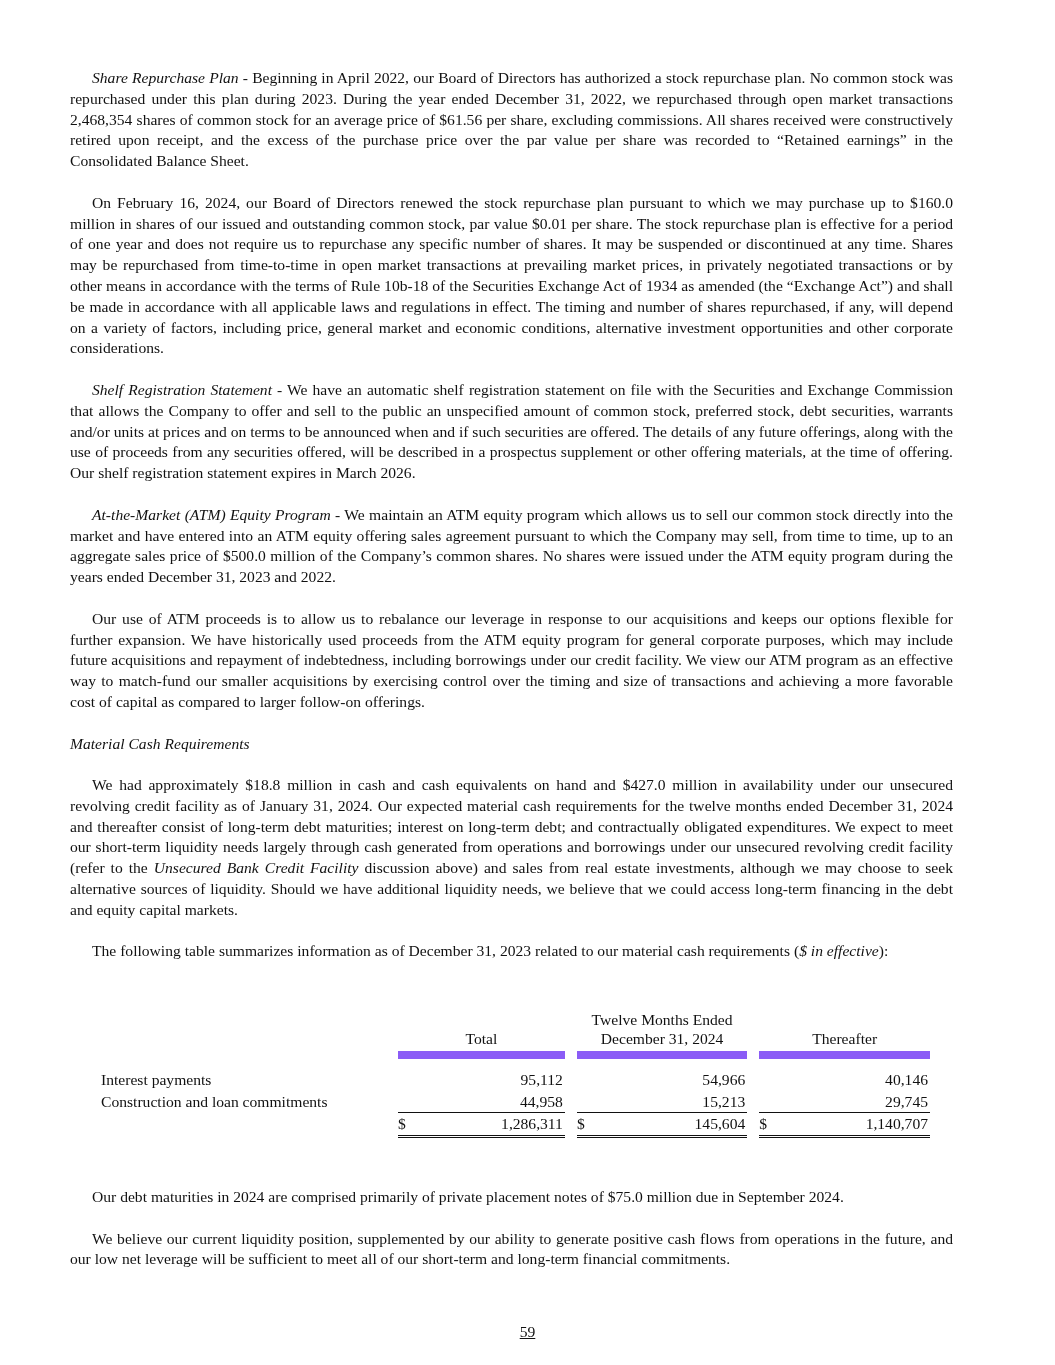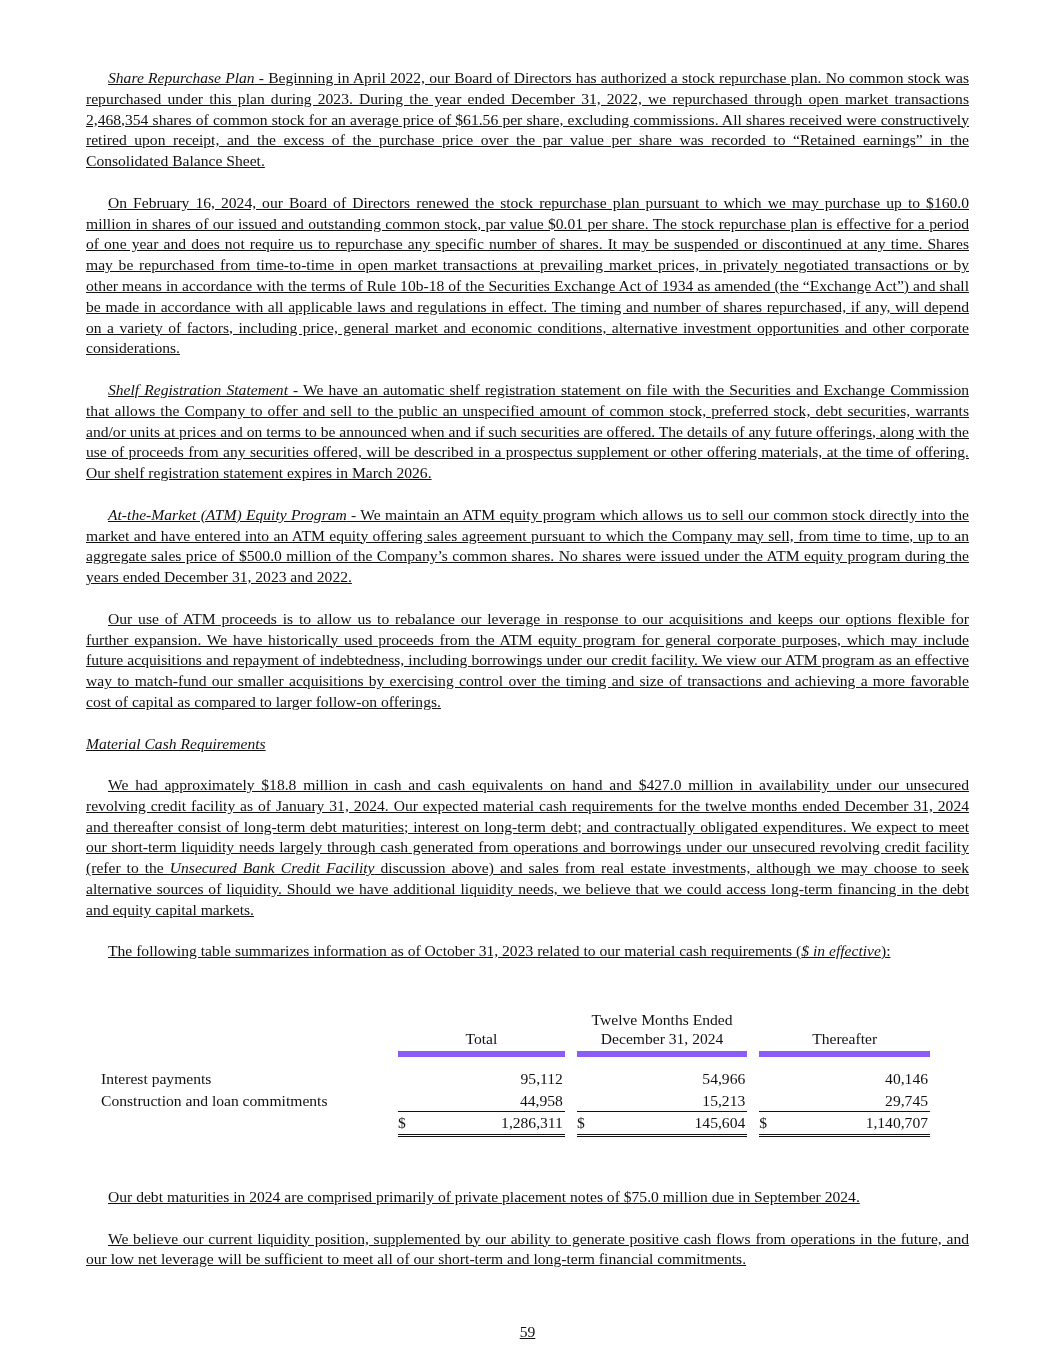--- a/index.html
+++ b/index.html
@@ -1,31 +1,31 @@
 <!DOCTYPE html>
 <html><head>
 <meta charset="utf-8">
 <style>
   html, body { margin: 0; padding: 0; background: #ffffff; }
   body {
     width: 1055px; height: 1365px; position: relative; overflow: hidden;
     font-family: "Liberation Serif", serif; color: #111; font-size: 15.6px;
   }
-  .page { position: absolute; left: 86px; top: 68px; width: 883px; text-decoration: underline; }
+  .page { position: absolute; left: 70px; top: 68px; width: 883px; }
   p { margin: 0; line-height: 20.8px; text-align: justify; text-indent: 22px; }
   .gap { height: 20.8px; }
   .it { font-style: italic; }
   .heading { font-style: italic; text-indent: 0; }
   table { border-collapse: collapse; position: absolute; left: 86px; top: 1010px; width: 844px; font-size: 15.6px; }
   td { padding: 0; line-height: 21.5px; vertical-align: bottom; }
   .lbl { width: 297px; padding-left: 15px; }
   .cur { width: 14px; text-align: left; }
   .num { text-align: right; padding-right: 2px; }
   .sp { width: 12px; }
-  .hdr { text-align: center; border-bottom: 6px solid #8b5cf6; line-height: 19px; padding-bottom: 3px; }
+  .hdr { text-align: center; border-bottom: 8px solid #8b5cf6; line-height: 19px; padding-bottom: 3px; }
   .topline { border-top: 1.5px solid #111; }
   .dbl { border-bottom: 3.5px double #111; }
   .pagenum { position: absolute; top: 1323px; left: 0; width: 1055px; text-align: center; text-decoration: underline; }
 </style>
 </head>
 <body>
 
 <div class="page">
   <p><span class="it">Share Repurchase Plan</span><span> - Beginning in April 2022, our Board of Directors has authorized a stock repurchase plan. No common stock was repurchased under this plan during 2023. During the year ended December 31, 2022, we repurchased through open market transactions 2,468,354 shares of common stock for an average price of $61.56 per share, excluding commissions. All shares received were constructively retired upon receipt, and the excess of the purchase price over the par value per share was recorded to “Retained earnings” in the Consolidated Balance Sheet.</span></p>
   <div class="gap"></div>
@@ -34,21 +34,21 @@
   <p><span class="it">Shelf Registration Statement</span><span> - We have an automatic shelf registration statement on file with the Securities and Exchange Commission that allows the Company to offer and sell to the public an unspecified amount of common stock, preferred stock, debt securities, warrants and/or units at prices and on terms to be announced when and if such securities are offered. The details of any future offerings, along with the use of proceeds from any securities offered, will be described in a prospectus supplement or other offering materials, at the time of offering. Our shelf registration statement expires in March 2026.</span></p>
   <div class="gap"></div>
   <p><span class="it">At-the-Market (ATM) Equity Program</span><span> - We maintain an ATM equity program which allows us to sell our common stock directly into the market and have entered into an ATM equity offering sales agreement pursuant to which the Company may sell, from time to time, up to an aggregate sales price of $500.0 million of the Company’s common shares. No shares were issued under the ATM equity program during the years ended December 31, 2023 and 2022.</span></p>
   <div class="gap"></div>
   <p>Our use of ATM proceeds is to allow us to rebalance our leverage in response to our acquisitions and keeps our options flexible for further expansion. We have historically used proceeds from the ATM equity program for general corporate purposes, which may include future acquisitions and repayment of indebtedness, including borrowings under our credit facility. We view our ATM program as an effective way to match-fund our smaller acquisitions by exercising control over the timing and size of transactions and achieving a more favorable cost of capital as compared to larger follow-on offerings.</p>
   <div class="gap"></div>
   <p class="heading">Material Cash Requirements</p>
   <div class="gap"></div>
   <p><span>We had approximately $18.8 million in cash and cash equivalents on hand and $427.0 million in availability under our unsecured revolving credit facility as of January 31, 2024. Our expected material cash requirements for the twelve months ended December 31, 2024 and thereafter consist of long-term debt maturities; interest on long-term debt; and contractually obligated expenditures. We expect to meet our short-term liquidity needs largely through cash generated from operations and borrowings under our unsecured revolving credit facility (refer to the </span><span class="it">Unsecured Bank Credit Facility</span><span> discussion above) and sales from real estate investments, although we may choose to seek alternative sources of liquidity. Should we have additional liquidity needs, we believe that we could access long-term financing in the debt and equity capital markets.</span></p>
   <div class="gap"></div>
-  <p><span>The following table summarizes information as of October 31, 2023 related to our material cash requirements (</span><span class="it">$ in effective</span><span>):</span></p>
+  <p><span>The following table summarizes information as of December 31, 2023 related to our material cash requirements (</span><span class="it">$ in effective</span><span>):</span></p>
 </div>
 
 <table>
   <tbody>
       <tr>
     <td class="lbl"></td>
     <td class="hdr" colspan="2" style="width:170px">Total</td>
     <td class="sp"></td>
     <td class="hdr" colspan="2" style="width:174px"><span>Twelve Months Ended</span><br><span>December 31, 2024</span></td>
     <td class="sp"></td>

